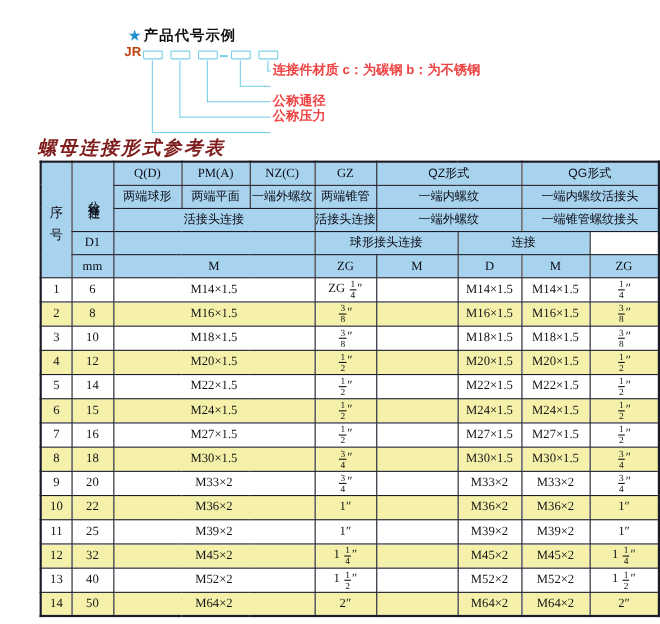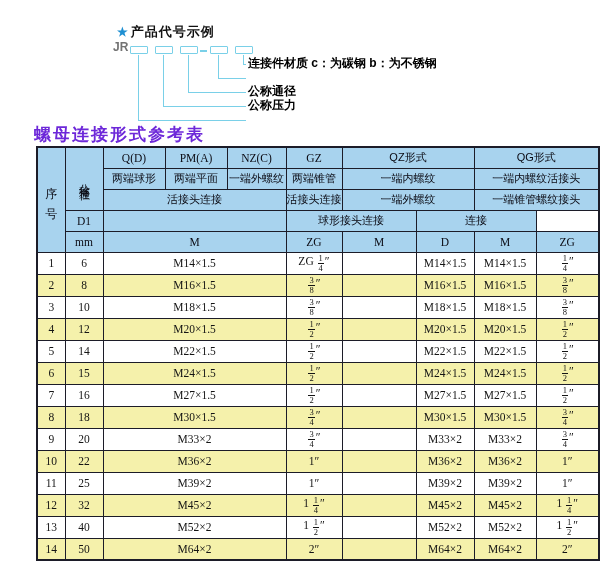--- a/index.html
+++ b/index.html
@@ -12,32 +12,32 @@
     --ink:#111111;
   }
   html,body{margin:0;padding:0;background:#ffffff;}
   .page{position:relative;width:600px;height:567px;background:#ffffff;overflow:hidden;
         font-family:"Liberation Sans",sans-serif;color:var(--ink);}
 
   
   .diagram{position:absolute;inset:0;}
   .diag-heading{position:absolute;left:117px;top:23px;font-size:13px;font-weight:bold;letter-spacing:1px;}
   .diag-heading .star{color:var(--star);font-size:12px;margin-right:2px;}
-  .code-prefix{position:absolute;left:113px;top:40px;font-size:12px;font-weight:bold;color:#737373;
+  .code-prefix{position:absolute;left:113px;top:40px;font-size:12px;font-weight:bold;color:#c2410c;
                font-family:"Liberation Sans",sans-serif;}
   .code-box{position:absolute;top:46px;width:16px;height:6px;border:1.5px solid var(--line);
             border-radius:1px;background:#fff;}
   .code-dash{position:absolute;top:50px;left:200px;width:7px;height:2px;background:var(--line);}
   .lead{position:absolute;background:var(--line);}
   .diag-label{position:absolute;left:248px;font-size:12px;font-weight:bold;white-space:nowrap;
-              line-height:13px;color:#000000;}
+              line-height:13px;color:#ef4444;}
 
   
   .table-title{position:absolute;left:34px;top:123px;font-size:17px;font-weight:bold;
-               letter-spacing:2px;color:#6d28d9;}
+               font-style:italic;letter-spacing:2px;color:#7f1d1d;}
 
   
   .tbl-wrap{position:absolute;left:36px;top:146px;}
   table{border-collapse:collapse;table-layout:fixed;border:2px solid var(--border);}
   th,td{border:1px solid var(--border);padding:0;text-align:center;vertical-align:middle;
         overflow:hidden;white-space:nowrap;}
   thead th{background:var(--header-bg);font-weight:normal;font-size:11px;color:#0b0b14;}
   thead tr{height:21px;}
   tbody tr{height:22px;background:var(--row-bg);}
   tbody tr.alt{background:var(--row-alt);}

